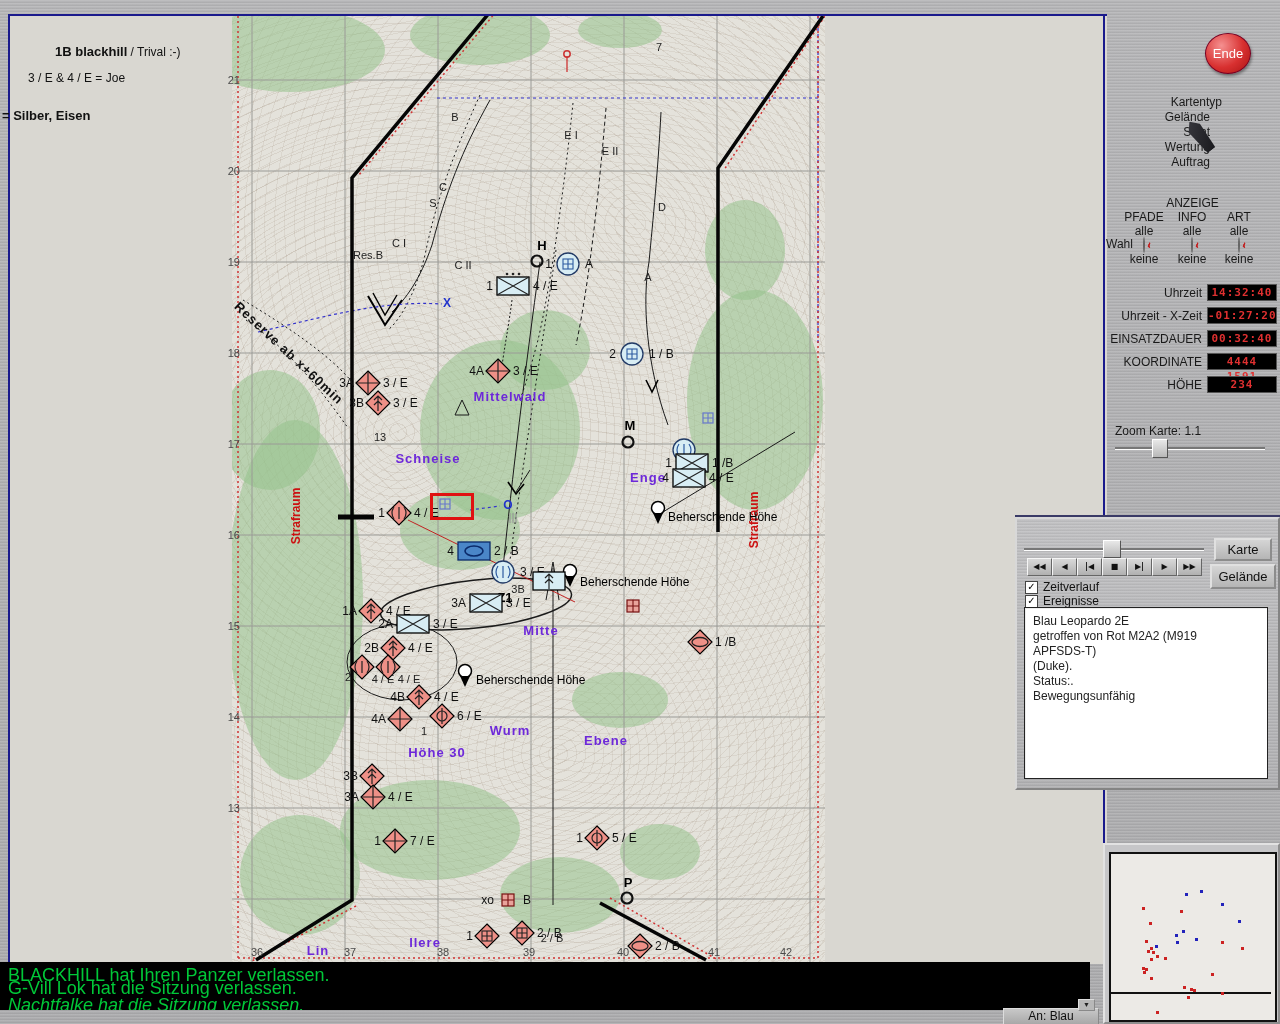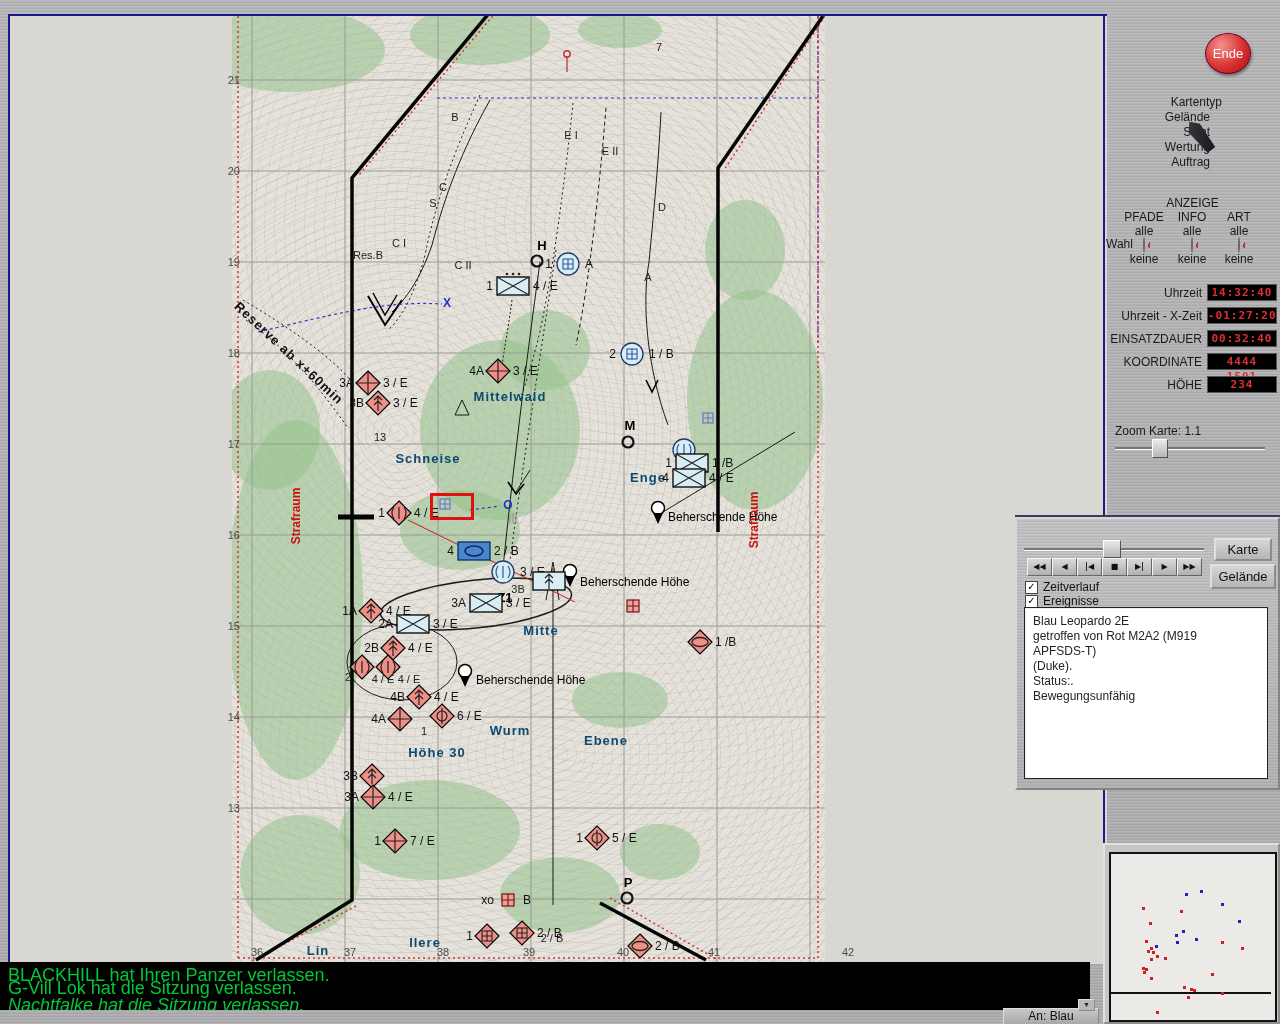--- a/index.html
+++ b/index.html
@@ -25,21 +25,21 @@
   #terrain{left:232px;top:16px;width:593px;height:946px;
     background:
       repeating-radial-gradient(circle at 28% 44%,rgba(150,130,110,.16) 0 1px,transparent 1px 8px),
       repeating-radial-gradient(circle at 68% 22%,rgba(150,130,110,.13) 0 1px,transparent 1px 10px),
       repeating-radial-gradient(circle at 55% 78%,rgba(150,130,110,.13) 0 1px,transparent 1px 9px),
       #e4e2db;}
   #mapsvg{left:232px;top:16px;}
   .grlab{position:absolute;font-size:11px;color:#4a4a4a;}
   
   .ml{position:absolute;white-space:nowrap;transform:translate(-50%,-50%);font-size:11px;color:#222;}
-  .ml.place{font-weight:bold;font-size:13px;color:#0c4a6e;letter-spacing:1px;}
+  .ml.place{font-weight:bold;font-size:13px;color:#6d28d9;letter-spacing:1px;}
   .ml.bold{font-weight:bold;font-size:13px;color:#000;}
   .ml.blue{font-weight:bold;font-size:12px;color:#2233cc;}
   .ml.redv{font-weight:bold;font-size:12px;color:#cc1111;transform:translate(-50%,-50%) rotate(-90deg);}
   .ml.rot{font-weight:bold;font-size:13px;color:#111;transform:translate(-50%,-50%) rotate(43deg);letter-spacing:1px;}
   .ml.pinlabel{transform:translate(0,-50%);font-size:12px;color:#000;}
   
   #units{left:0;top:0;width:1280px;height:1024px;pointer-events:none;}
   .unit{position:absolute;width:0;height:0;pointer-events:auto;}
   .unit svg{position:absolute;transform:translate(-50%,-50%);left:0;top:0;}
   .unit .ul,.unit .ur{position:absolute;top:-7px;font-size:12px;color:#111;white-space:nowrap;}
@@ -109,20 +109,25 @@
 </style>
 </head>
 <body>
 
 <div id="screen">
 
 
   <div id="window" class="abs"></div>
   <div id="navright" class="abs"></div>
 
+  <div id="hdr" class="abs">
+    <div class="l1"><span class="b">1B blackhill</span> <span>/ Trival :-)</span></div>
+    <div class="l2">3 / E &amp; 4 / E = Joe</div>
+    <div class="l3">= Silber, Eisen</div>
+  </div>
 
   <div id="terrain" class="abs"></div>
 
   <svg id="mapsvg" class="abs" width="593" height="946" viewBox="232 16 593 946">
 
     <g fill="rgba(150,195,140,0.55)" stroke="none">
       <ellipse cx="290" cy="50" rx="95" ry="42"></ellipse>
         <ellipse cx="480" cy="35" rx="70" ry="30"></ellipse>
       <ellipse cx="620" cy="30" rx="42" ry="18"></ellipse>
         <ellipse cx="270" cy="430" rx="50" ry="60"></ellipse>
@@ -227,21 +232,21 @@
       <div class="abs grlab" style="left: 222px; width: 18px; text-align: right; top: 529px;">16</div>
       <div class="abs grlab" style="left: 222px; width: 18px; text-align: right; top: 620px;">15</div>
       <div class="abs grlab" style="left: 222px; width: 18px; text-align: right; top: 711px;">14</div>
       <div class="abs grlab" style="left: 222px; width: 18px; text-align: right; top: 802px;">13</div>
       <div class="abs grlab" style="top: 946px; left: 251px;">36</div>
       <div class="abs grlab" style="top: 946px; left: 344px;">37</div>
       <div class="abs grlab" style="top: 946px; left: 437px;">38</div>
       <div class="abs grlab" style="top: 946px; left: 523px;">39</div>
       <div class="abs grlab" style="top: 946px; left: 617px;">40</div>
       <div class="abs grlab" style="top: 946px; left: 708px;">41</div>
-      <div class="abs grlab" style="top: 946px; left: 842px;">42</div>
+      <div class="abs grlab" style="top: 946px; left: 780px;">42</div>
     </div>
   <div id="maplabels">
       <div class="ml plain" style="left: 368px; top: 255px;">Res.B</div>
       <div class="ml rot" style="left: 289px; top: 353px;">Reserve ab x+60min</div>
       <div class="ml redv" style="left: 296px; top: 516px;">Strafraum</div>
       <div class="ml redv" style="left: 754px; top: 520px;">Strafraum</div>
       <div class="ml place" style="left: 510px; top: 396px;">Mittelwald</div>
       <div class="ml place" style="left: 428px; top: 458px;">Schneise</div>
       <div class="ml place" style="left: 648px; top: 477px;">Enge</div>
       <div class="ml place" style="left: 541px; top: 630px;">Mitte</div>

